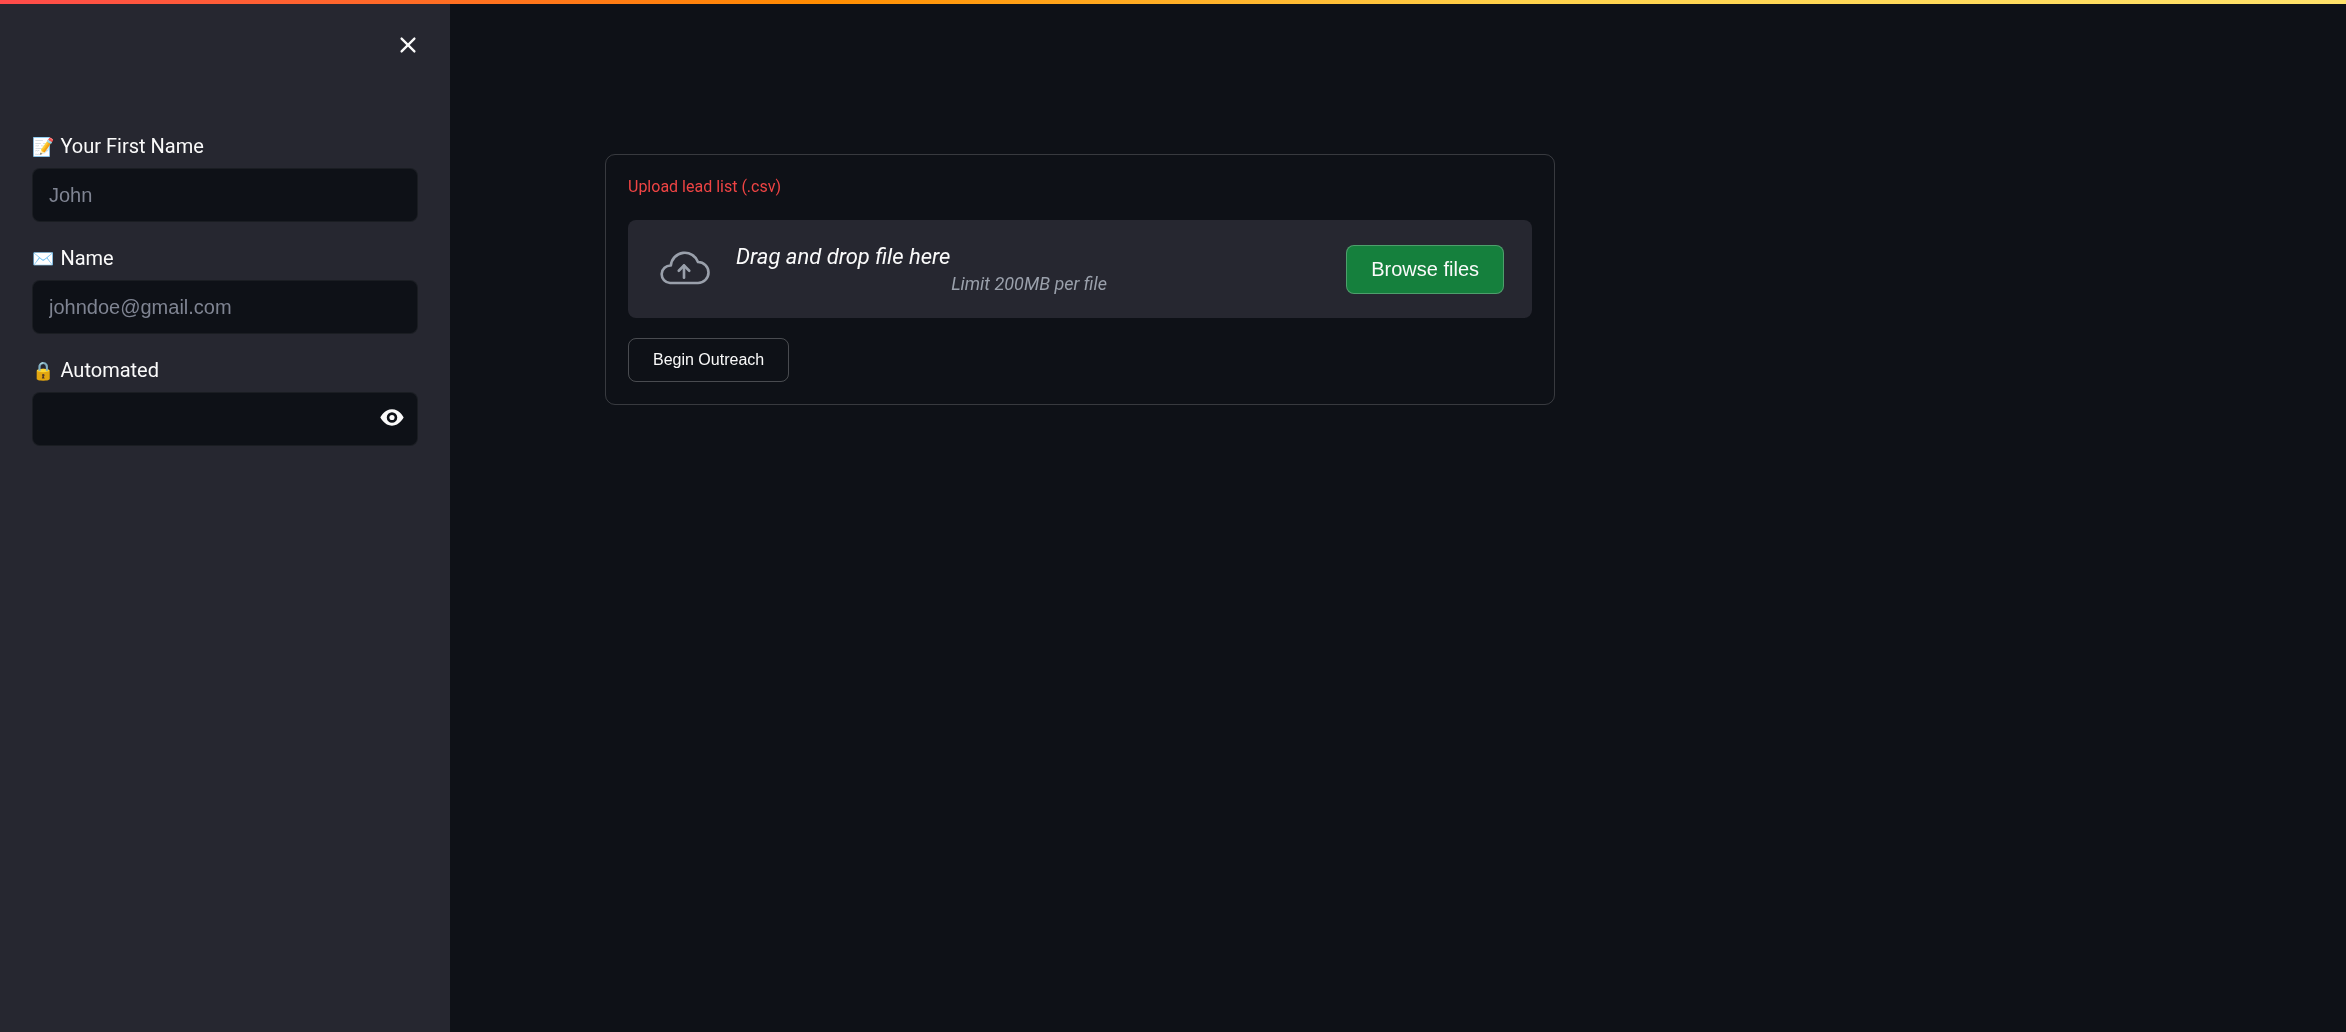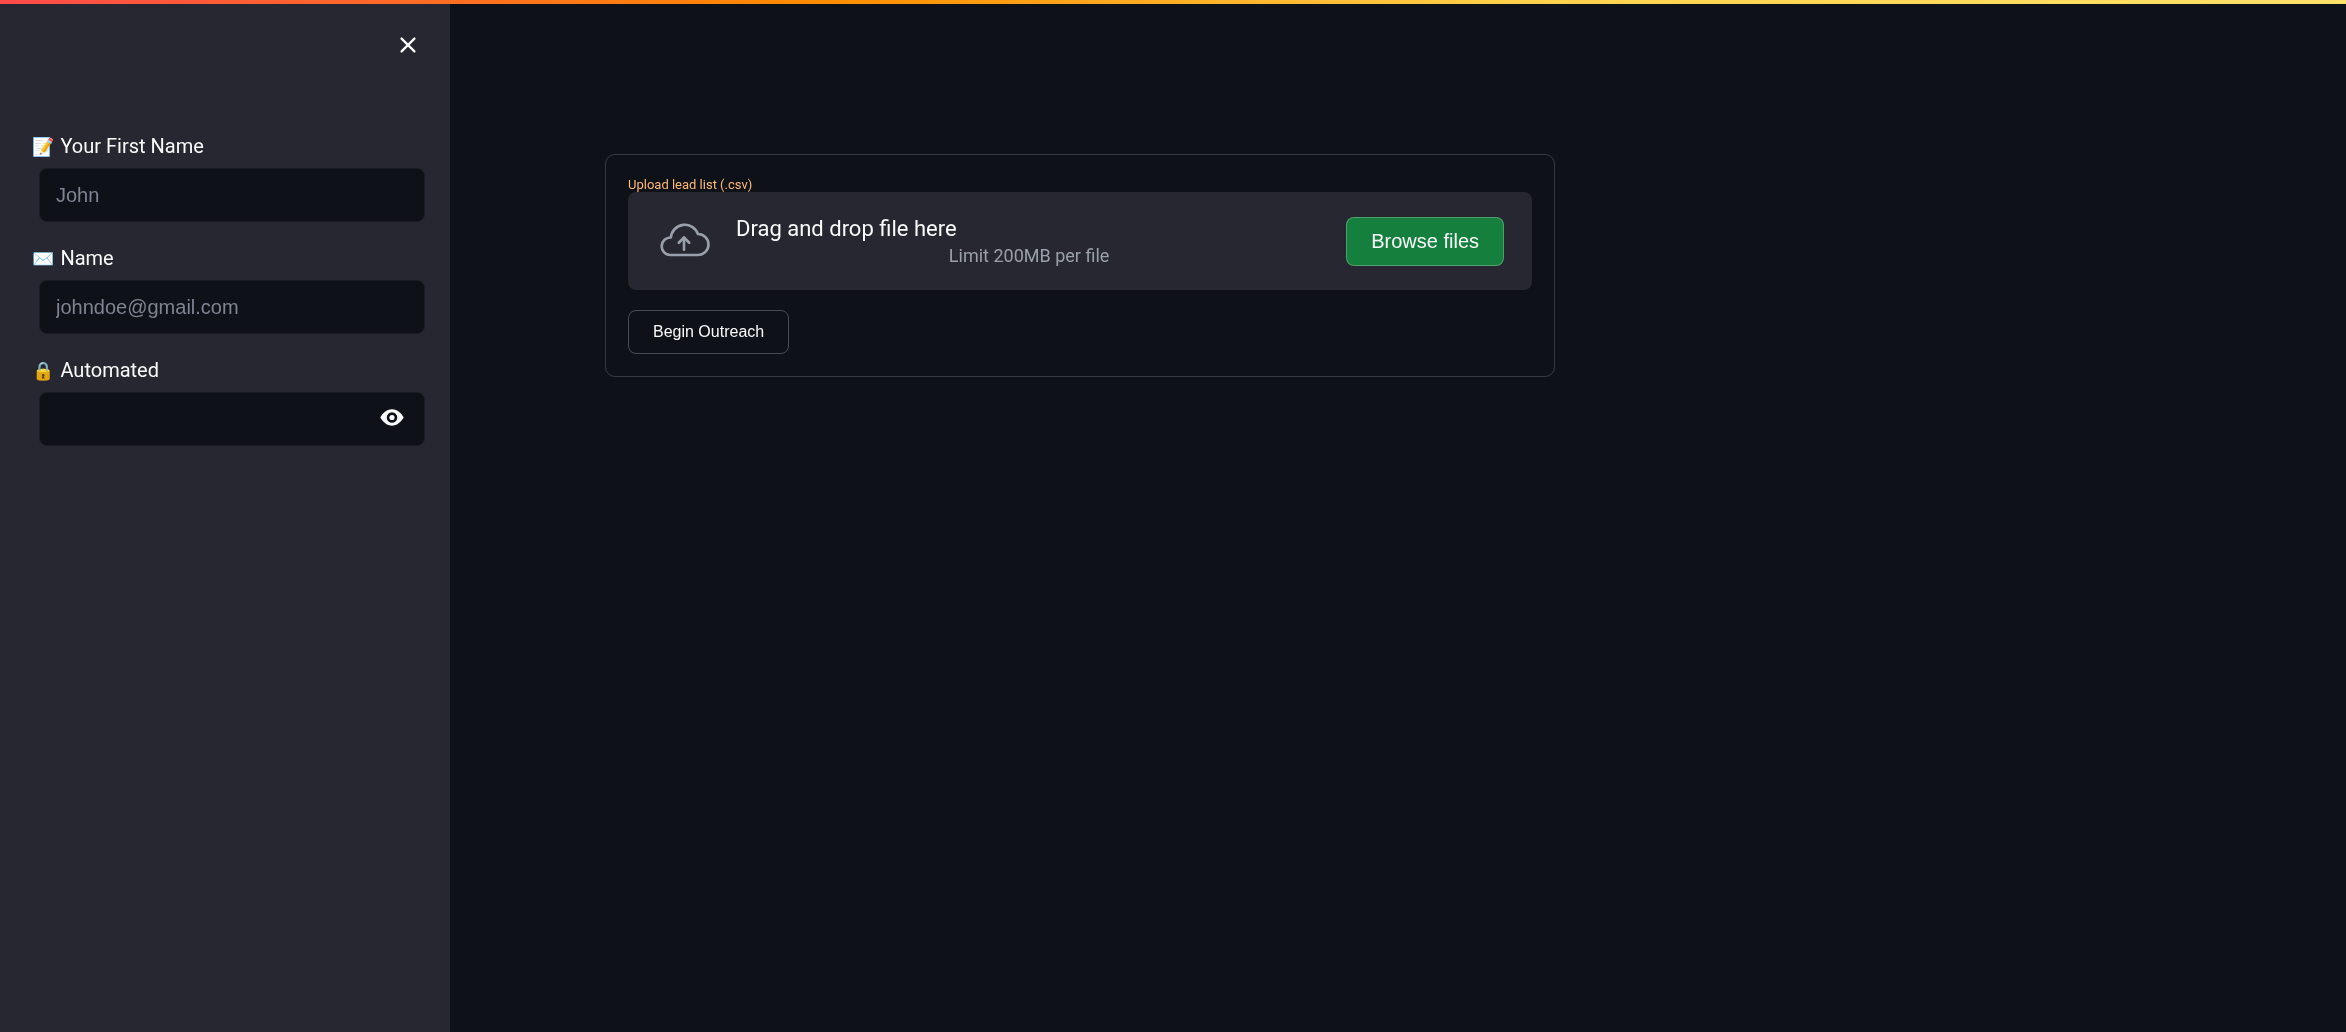--- a/index.html
+++ b/index.html
@@ -52,21 +52,20 @@
   .text-input {
     width: 100%;
     height: 54px;
     background: #0e1117;
     border: 1px solid rgba(250,250,250,0.05);
     border-radius: 8px;
     color: #e5e5e5;
     font-size: 20px;
     padding: 0 16px;
     outline: none;
-    margin-left: 7px;
   }
   .text-input::placeholder { color: #7f8492; }
   .password-wrap { position: relative; }
   .password-wrap .text-input { padding-right: 50px; }
   .eye-btn {
     position: absolute;
     right: 12px; top: 50%;
     transform: translateY(-50%);
     background: transparent; border: none;
     cursor: pointer;
@@ -88,36 +87,36 @@
     margin-bottom: 40px;
     max-width: 950px;
   }
   .card {
     border: 1px solid rgba(250,250,250,0.18);
     border-radius: 10px;
     padding: 22px;
     max-width: 950px;
   }
   .card-label {
-    font-size: 13px;
-    color: #fdba74;
-    margin-bottom: 0;
+    font-size: 16px;
+    color: #ef4444;
+    margin-bottom: 24px;
   }
   .dropzone {
     background: #262730;
     border-radius: 8px;
     padding: 24px 28px;
     display: flex;
     align-items: center;
     gap: 24px;
     margin-bottom: 20px;
   }
   .cloud-icon { color: #9aa0ab; flex-shrink: 0; }
   .cloud-icon svg { width: 56px; height: 44px; display:block; }
-  .drop-text { flex: 1; }
+  .drop-text { flex: 1; font-style: italic; }
   .drop-main { font-size: 22px; color: #fafafa; margin-bottom: 4px; }
   .drop-sub  { font-size: 18px; color: #9aa0ab; text-align: center; }
   .browse-btn {
     background: #15803d;
     border: 1px solid rgba(250,250,250,0.25);
     color: #fafafa;
     font-size: 20px;
     padding: 12px 24px;
     border-radius: 8px;
     cursor: pointer;

